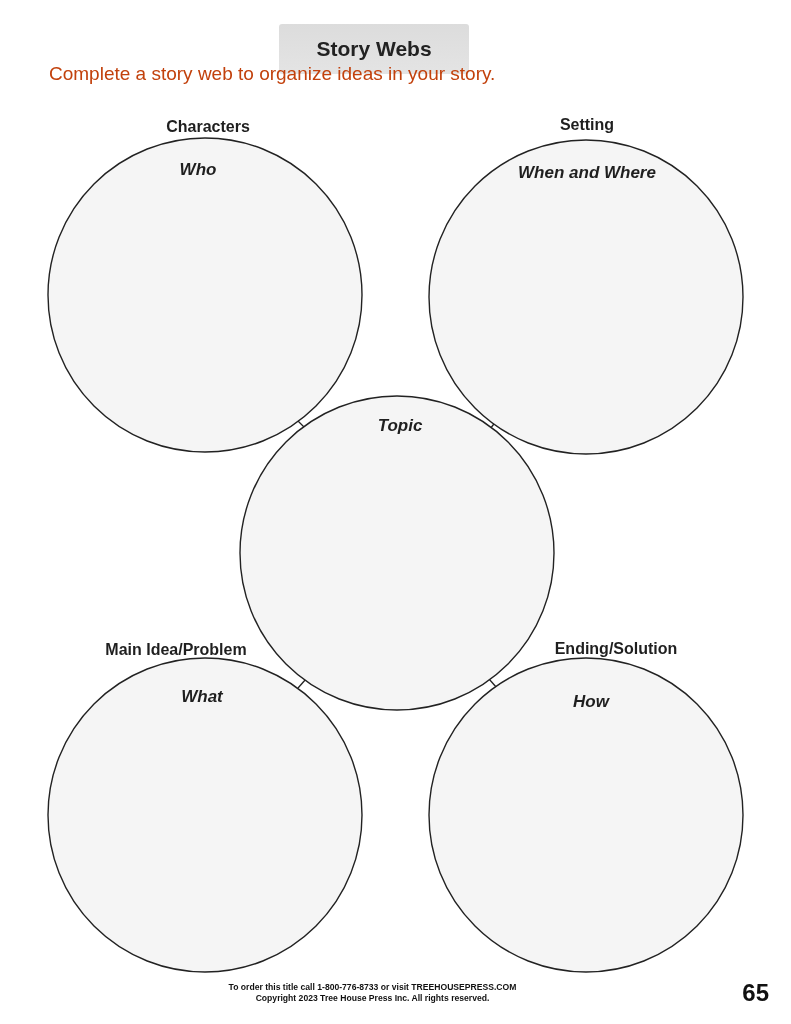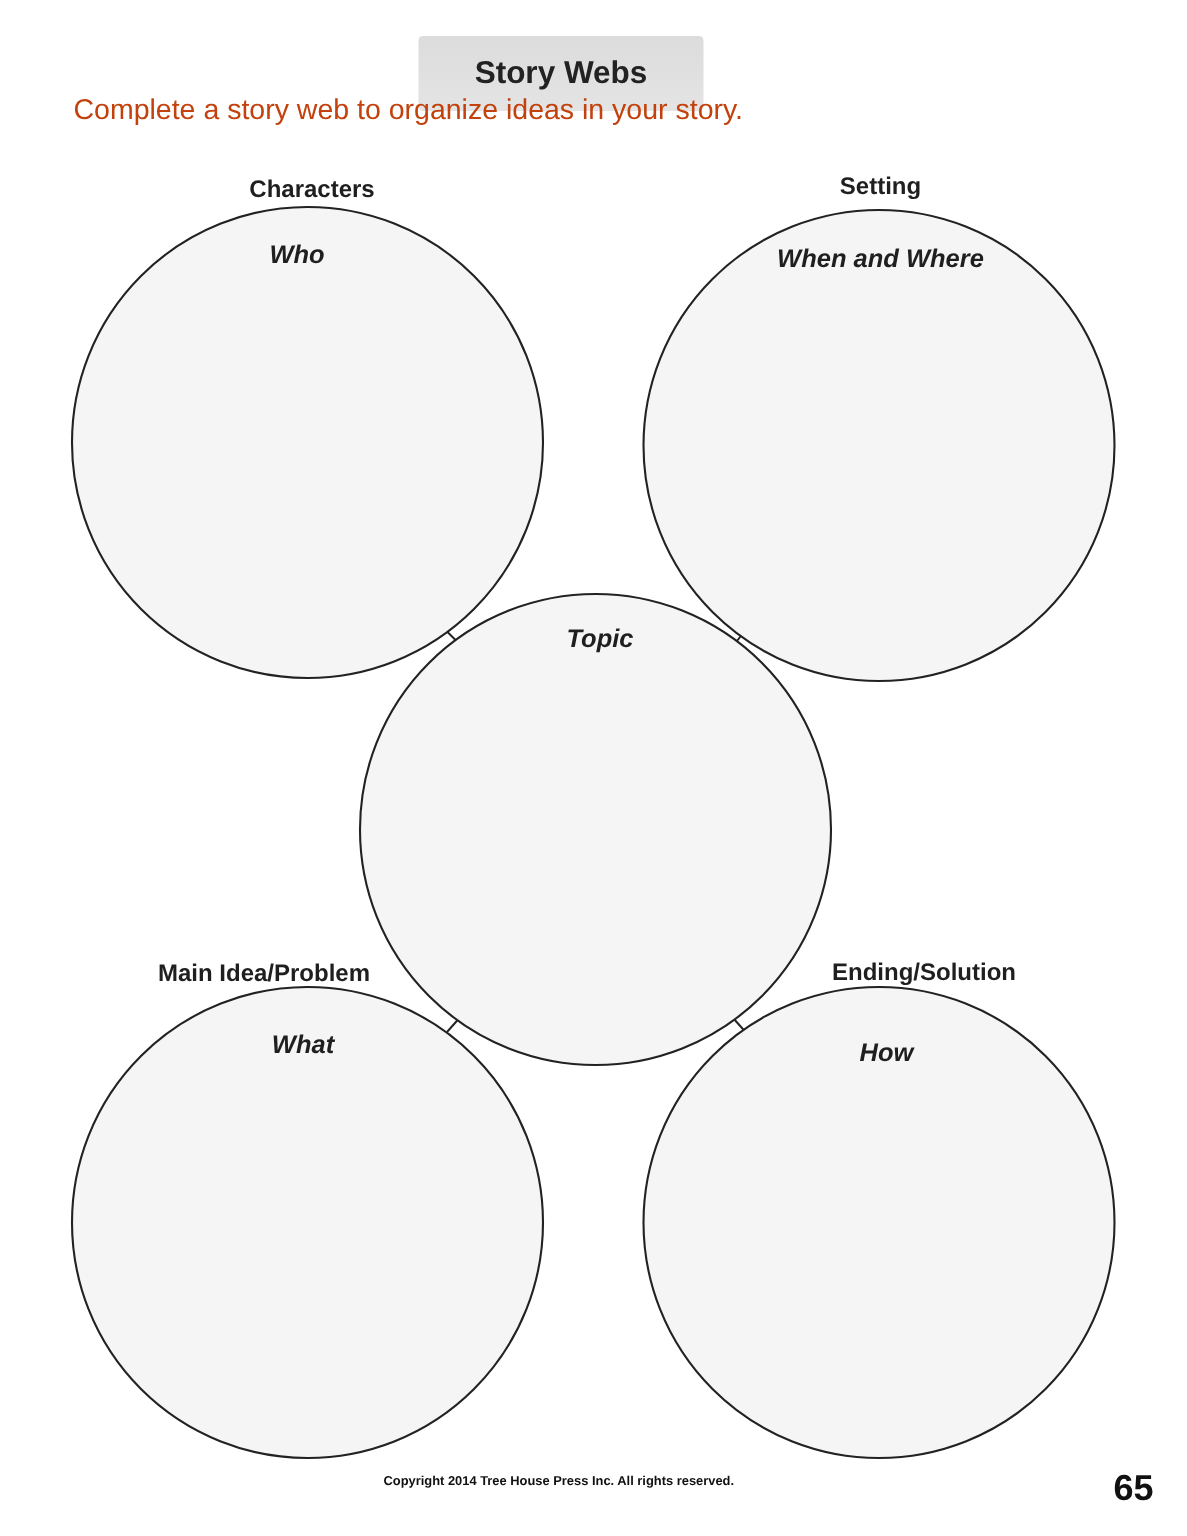--- a/index.html
+++ b/index.html
@@ -47,15 +47,16 @@
 
 <div class="sub" style="left:400px; top:416px;">Topic</div>
 
 <div class="lbl" style="left:176px; top:641px;">Main Idea/Problem</div>
 <div class="sub" style="left:202px; top:687px;">What</div>
 
 <div class="lbl" style="left:616px; top:640px;">Ending/Solution</div>
 <div class="sub" style="left:591px; top:692px;">How</div>
 
 <div class="footer">
-  <div>Copyright 2014 Tree House Press Inc. All rights reserved.</div>
+  <div>To order this title call 1-800-776-8733 or visit TREEHOUSEPRESS.COM</div>
+  <div>Copyright 2023 Tree House Press Inc. All rights reserved.</div>
 </div>
 <div class="page-num">65</div>
 
 </body></html>

